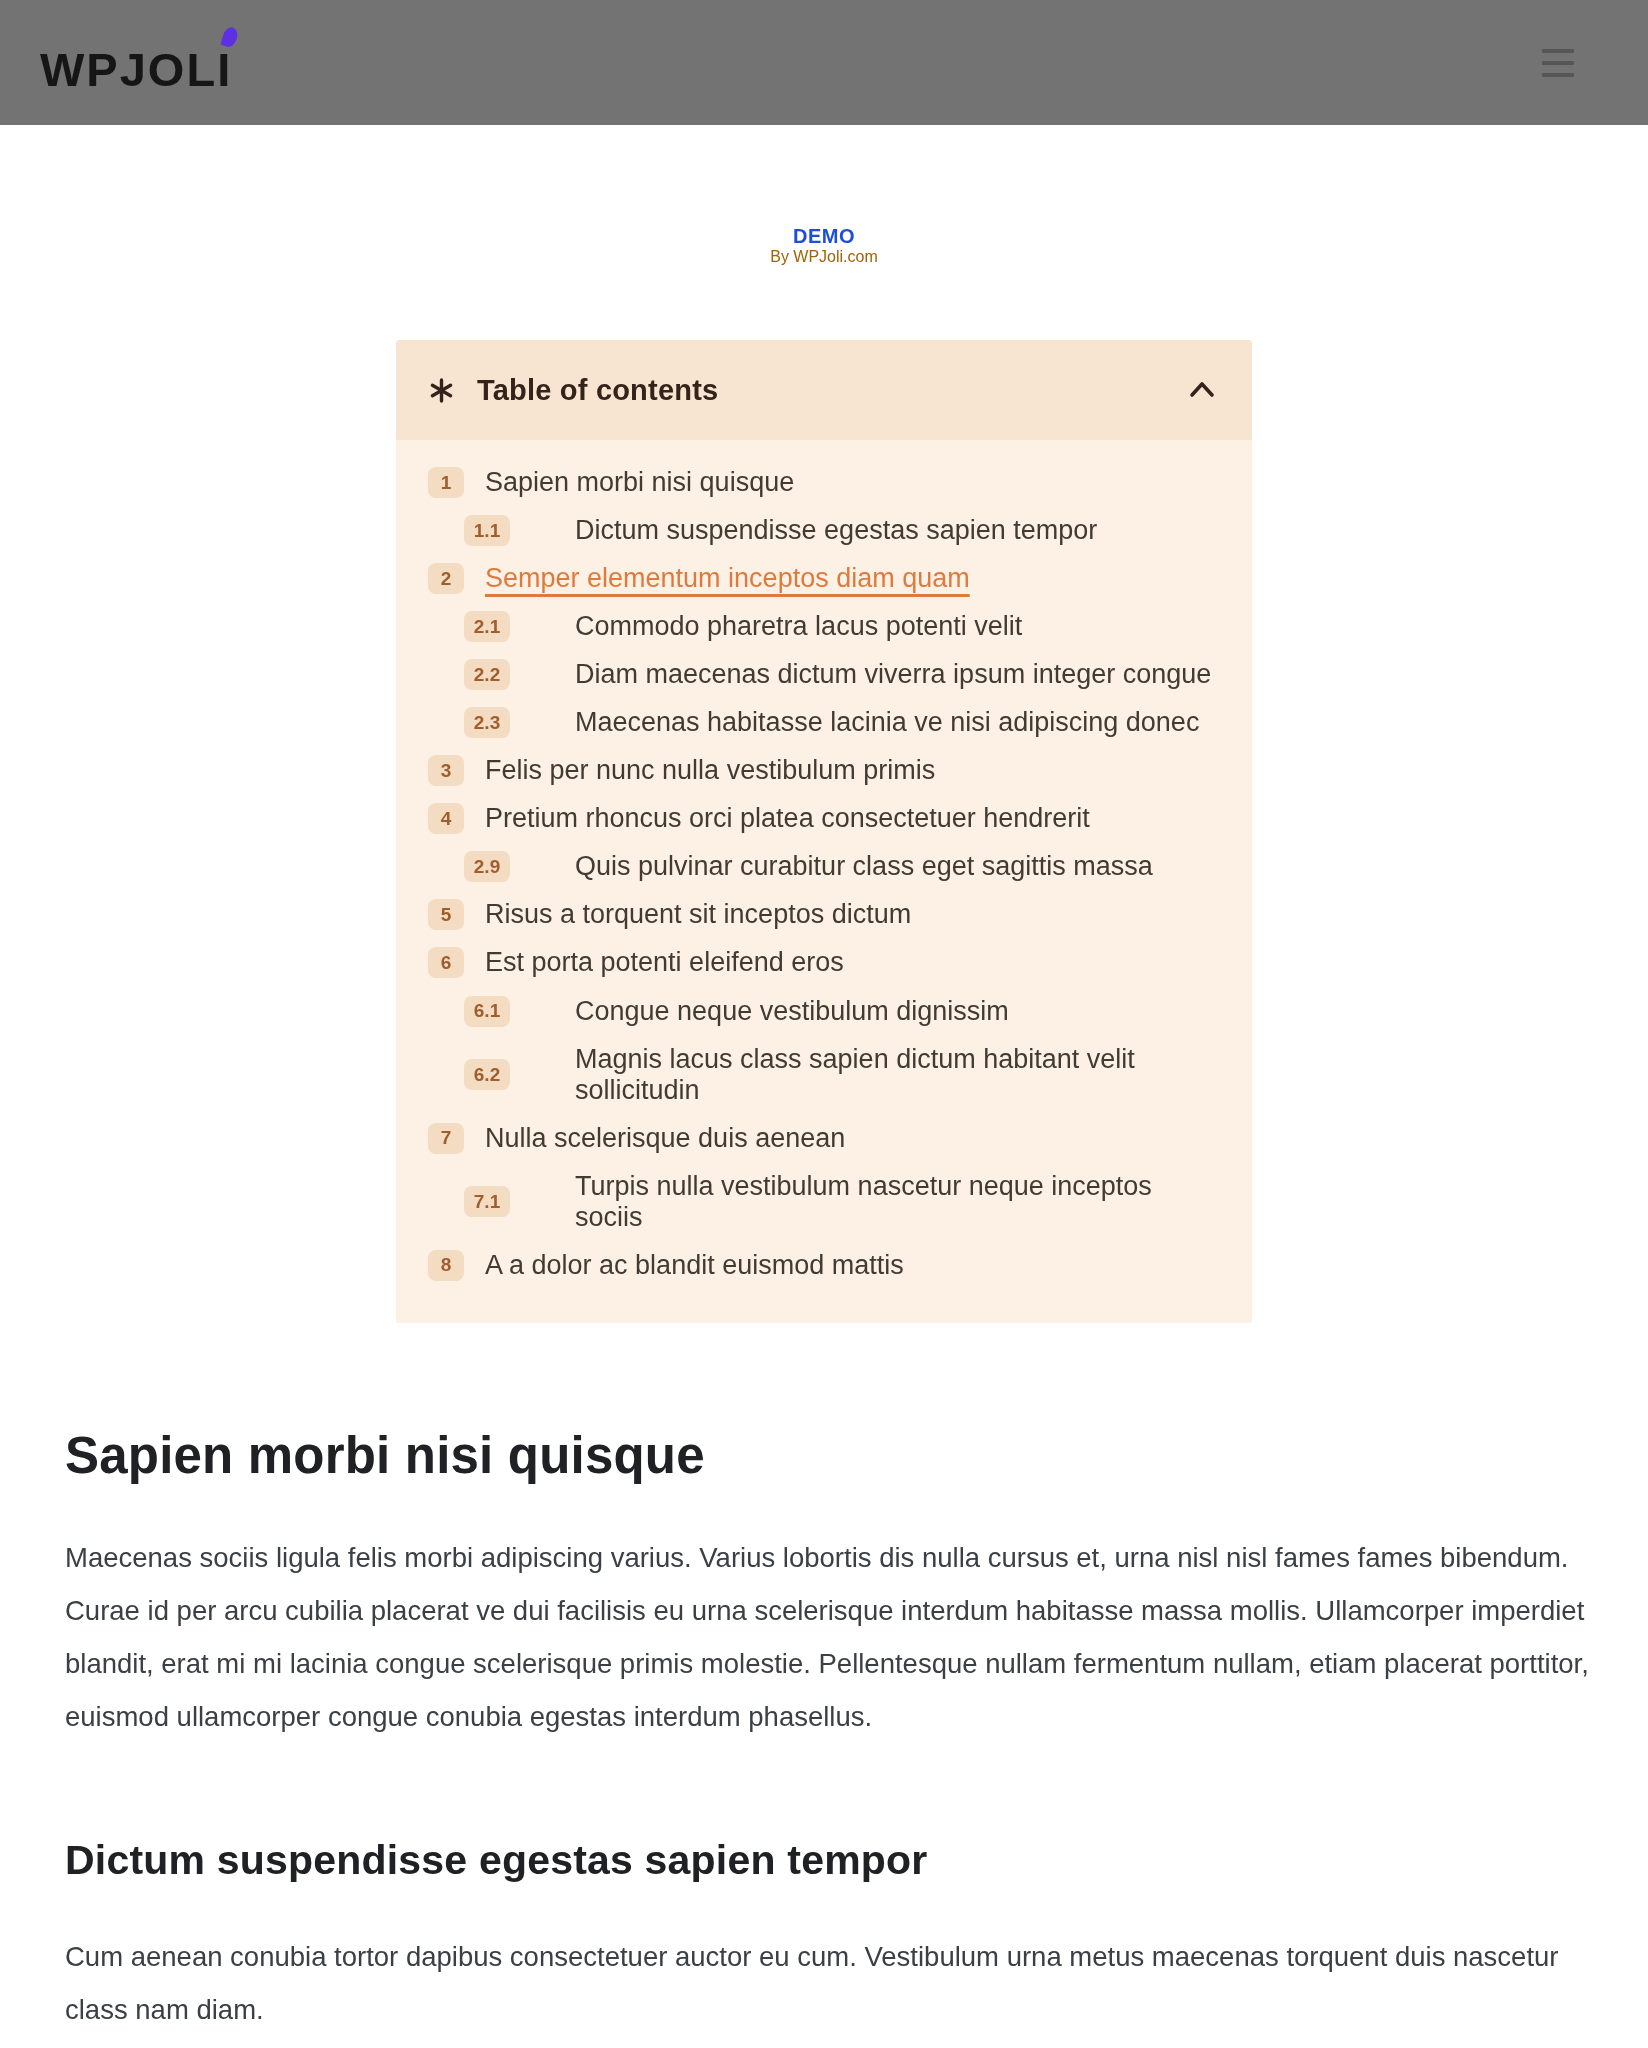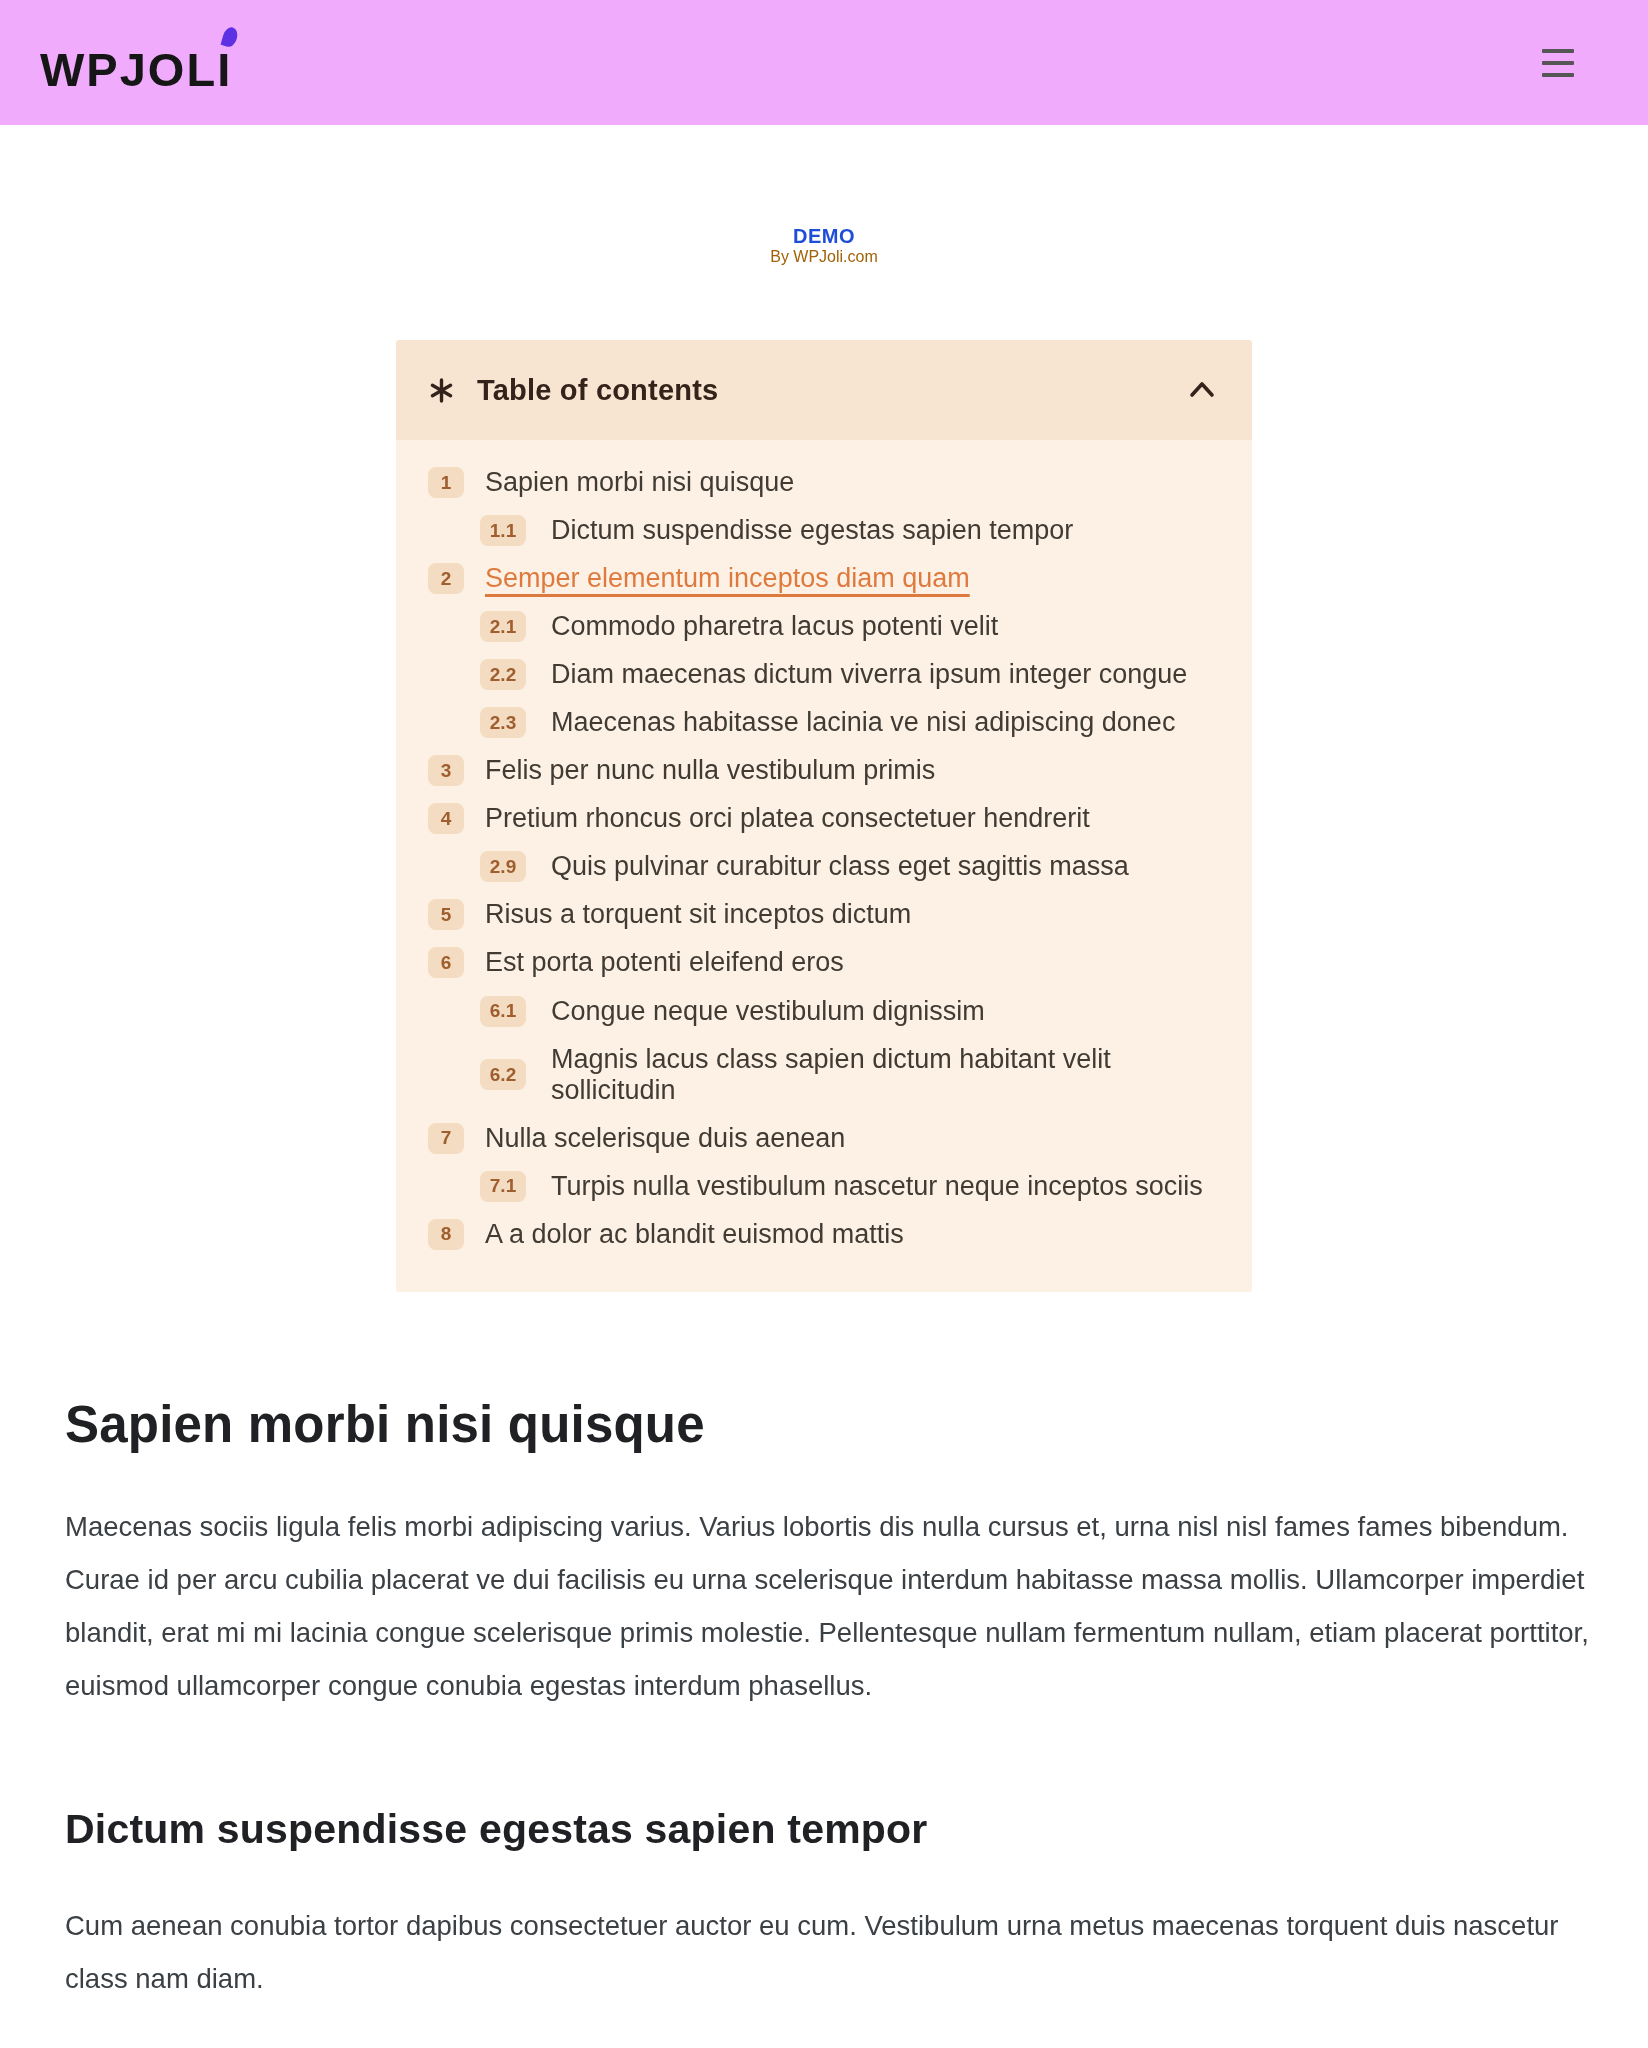--- a/index.html
+++ b/index.html
@@ -8,21 +8,21 @@
     height: 2048px;
     overflow: hidden;
     background: #ffffff;
     font-family: "Liberation Sans", sans-serif;
     color: #3b4045;
   }
 
   
   .site-header {
     height: 125px;
-    background: #f0abfc;
+    background: #737373;
     display: flex;
     align-items: center;
     justify-content: space-between;
     padding: 0 72px 0 40px;
   }
   .logo {
     display: inline-flex;
     align-items: flex-end;
     font-weight: 900;
     font-size: 47px;
@@ -112,21 +112,21 @@
     padding: 27px 32px 42px 32px;
   }
   .toc-item {
     display: flex;
     align-items: center;
     margin-bottom: 17px;
     text-decoration: none;
     cursor: pointer;
   }
   .toc-item:last-child { margin-bottom: 0; }
-  .toc-item.level-2 { margin-left: 52px; }
+  .toc-item.level-2 { margin-left: 36px; gap: 40px; }
   .toc-num {
     flex: 0 0 auto;
     min-width: 36px;
     height: 31px;
     padding: 0 8px;
     background: #f4dcc2;
     color: #9f5e2e;
     font-weight: bold;
     font-size: 19px;
     border-radius: 8px;

